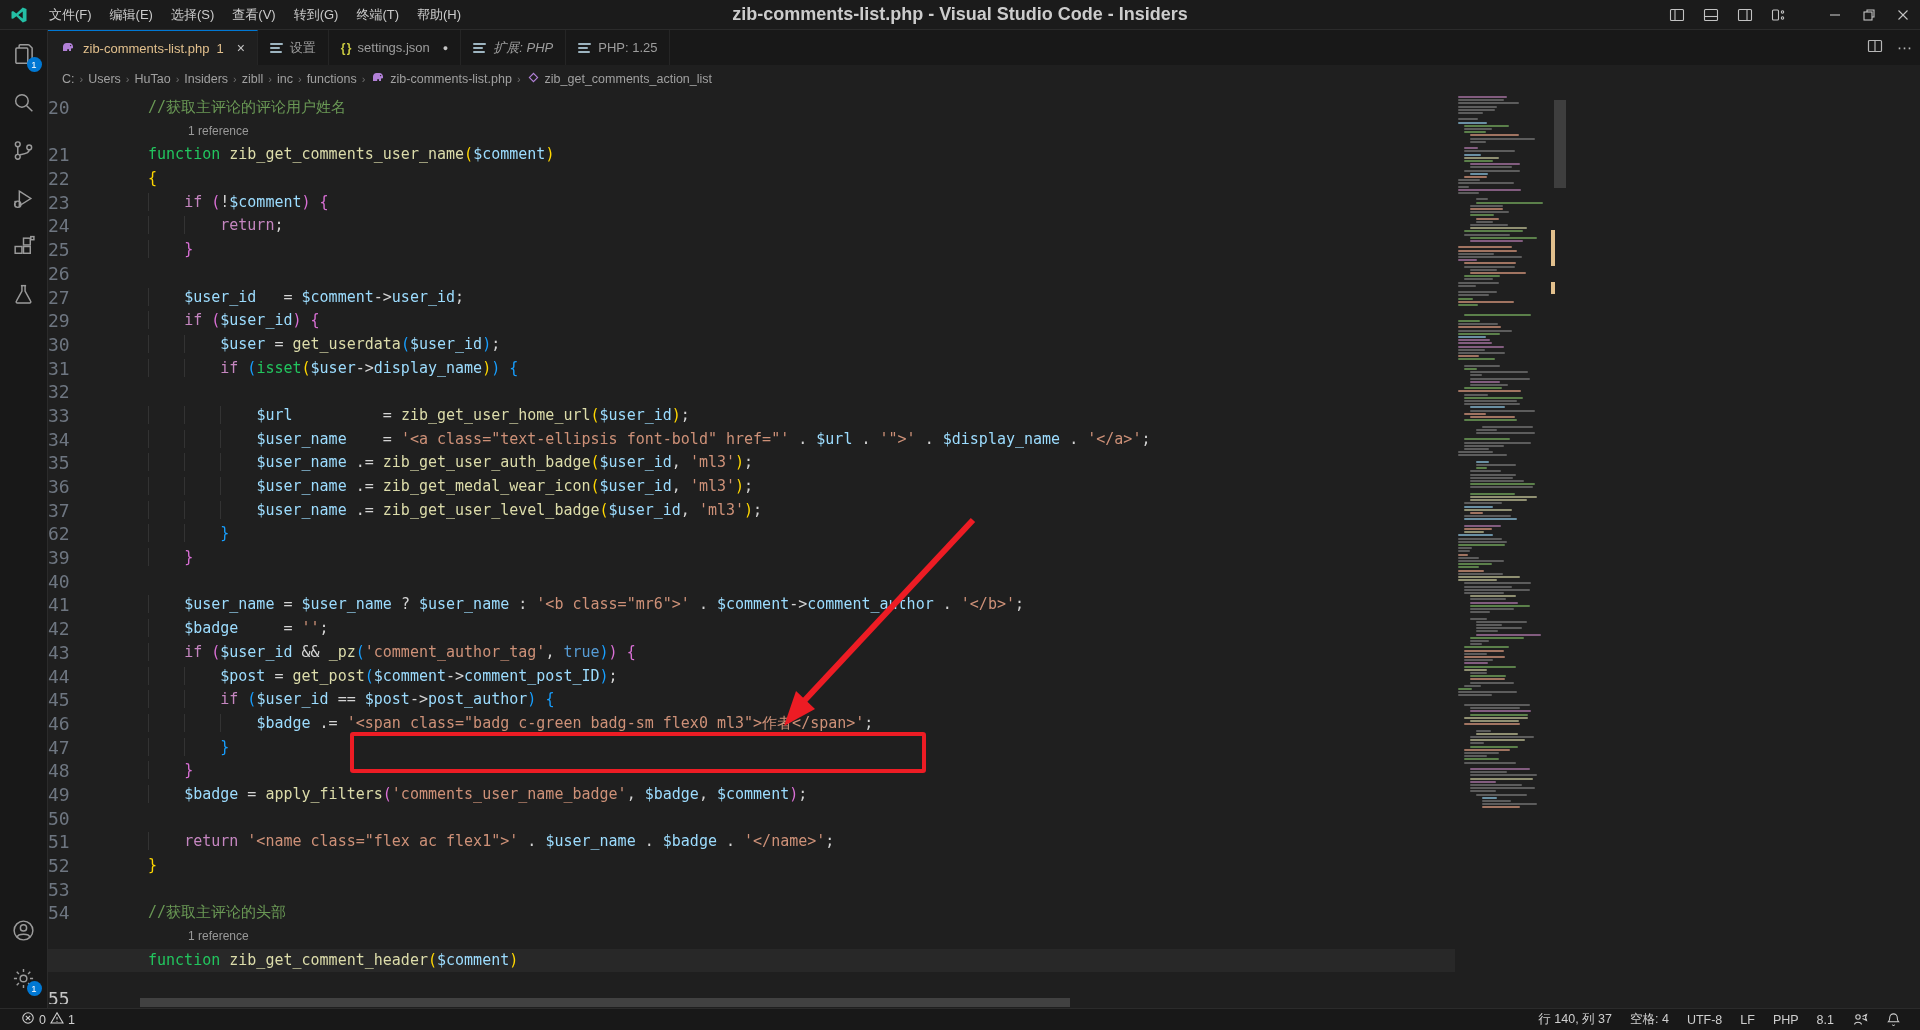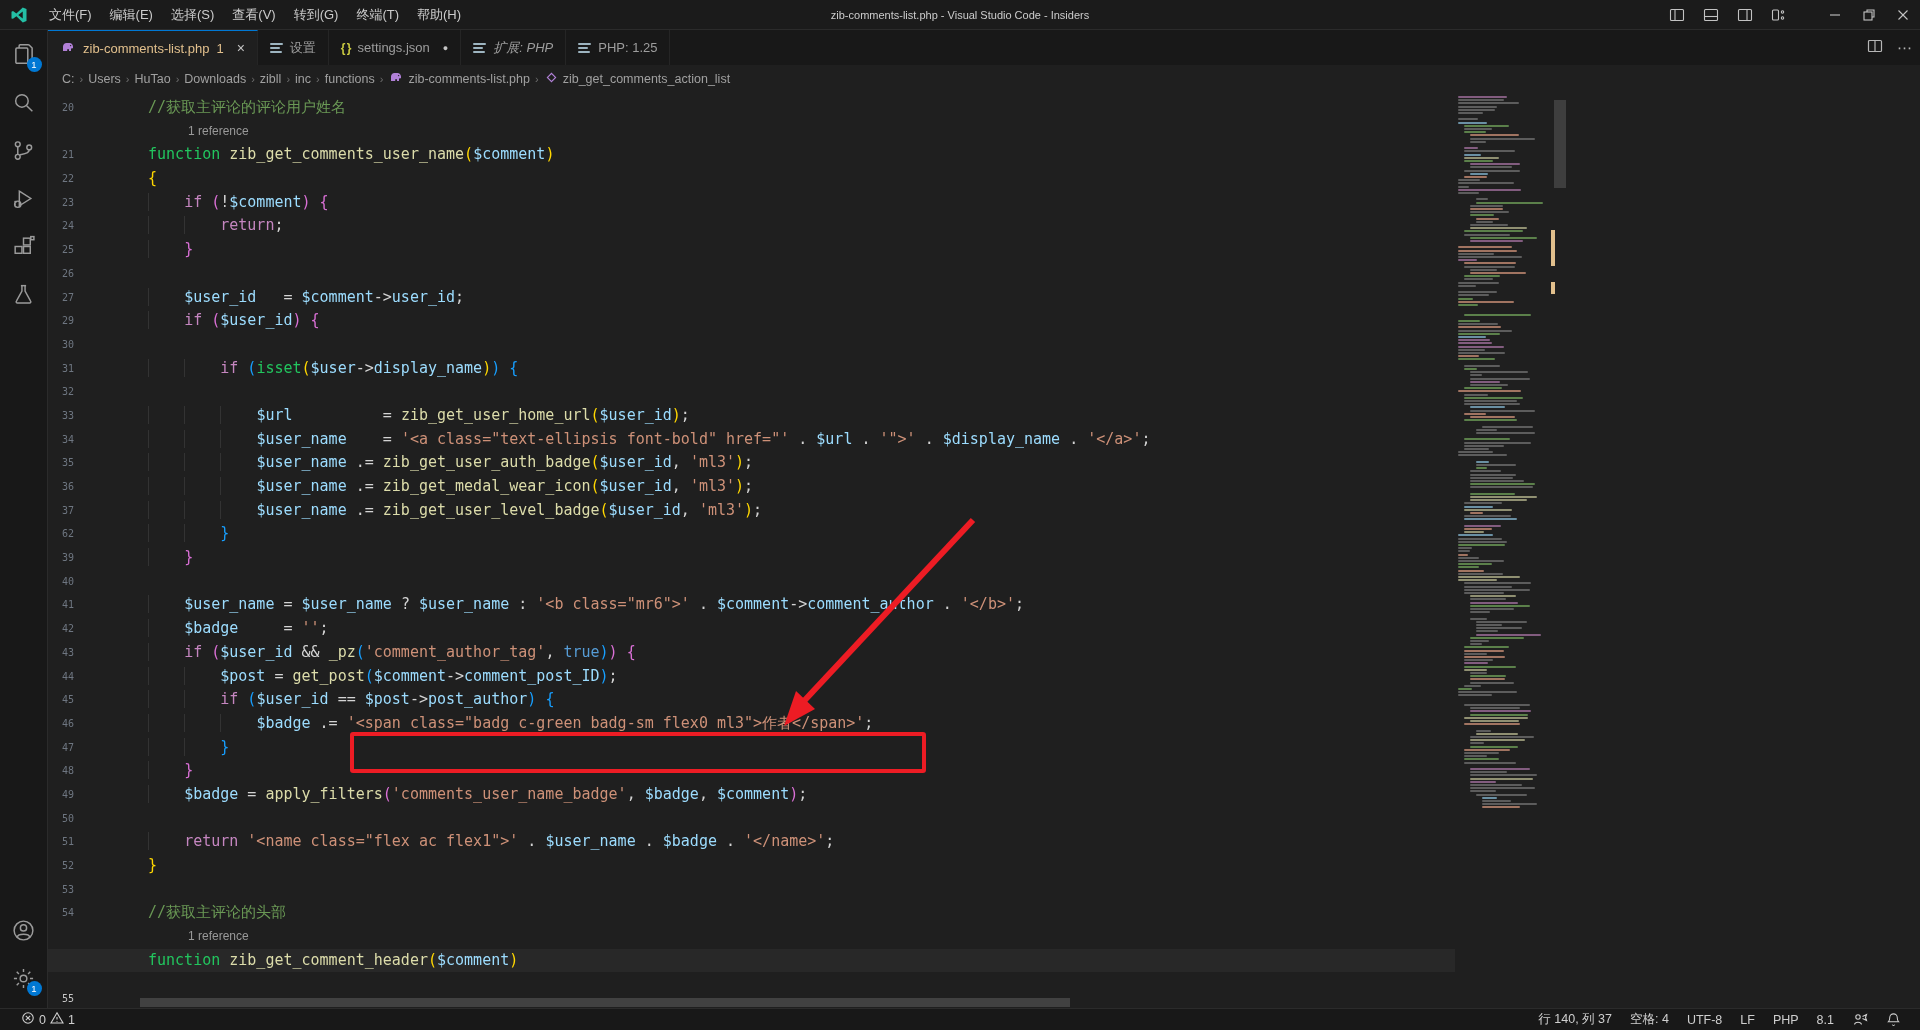--- a/index.html
+++ b/index.html
@@ -8,21 +8,21 @@
   .page { position:relative; width:1920px; height:1030px; }
 
   
   .titlebar { position:absolute; left:0; top:0; width:1920px; height:30px;
     background:#1b1b1b; border-bottom:1px solid #2b2b2b; display:flex; align-items:center;
     color:#cccccc; font-size:13px; z-index:5;}
   .vslogo { width:18px; height:18px; margin:0 12px 0 10px; }
   .menus { display:flex; }
   .menu-item { padding:4px 9px; border-radius:5px; cursor:default; white-space:nowrap; }
   .window-title { position:absolute; left:0; right:0; text-align:center; pointer-events:none;
-    font-size:11px; color:#cccccc; }
+    font-size:18px; color:#cccccc;font-weight:bold; }
   .win-icons { position:absolute; right:0; top:0; height:30px; display:flex; align-items:center; }
   .win-btn { width:34px; height:30px; display:flex; align-items:center; justify-content:center; color:#c3c3c3; }
   .win-btn svg { stroke:#c3c3c3; fill:none; stroke-width:1.1; }
   .win-btn.spacer { width:22px; }
 
   
   .activitybar { position:absolute; left:0; top:30px; width:48px; height:978px;
     background:#181818; border-right:1px solid #2b2b2b; display:flex; flex-direction:column;
     justify-content:space-between; z-index:4; }
   .ab-group { display:flex; flex-direction:column; align-items:center; }
@@ -50,21 +50,21 @@
   .breadcrumb { height:27px; display:flex; align-items:center; padding-left:14px; font-size:12.5px;
     color:#a0a0a0; gap:3px; background:#1f1f1f;}
   .bc-item { display:flex; align-items:center; gap:4px; }
   .bc-sep { color:#6e6e6e; font-size:11px; padding:0 2px;}
 
   
   .code { position:absolute; left:0; top:62px; width:1407px; height:912px; padding-top:4px;
     font-family:"DejaVu Sans Mono", monospace; font-size:15px; overflow:hidden; }
   .row { display:flex; height:23.7px; line-height:23.7px; }
   .row.current { background:rgba(255,255,255,0.045); }
-  .gutter { width:40px; flex:none; text-align:center; color:#6e7681; font-size:10px; }
+  .gutter { width:40px; flex:none; text-align:left; color:#6e7681; font-size:18px; }
   .row.current .gutter { color:#c6c6c6;margin-top:38px; }
   .linebody { padding-left:60px; white-space:pre; color:#d4d4d4; }
   .lensbody { padding-left:100px; font-family:"Liberation Sans",sans-serif; font-size:12px; color:#999999; }
   .seg { white-space:pre; }
   .cm{color:#6A9955} .kw{color:#C586C0} .kb{color:#22c55e} .fn{color:#DCDCAA}
   .vr{color:#9CDCFE} .st{color:#CE9178} .ct{color:#569CD6} .op{color:#d4d4d4}
   .tx{color:#d4d4d4} .b1{color:#FFD700} .b2{color:#DA70D6} .b3{color:#179FFF}
   .in{ box-shadow: inset 1px 0 0 #333333; }
 
   
@@ -263,21 +263,21 @@
         <span class="bc-sep">›</span>
         <span class="bc-item">
           <span>Users</span>
         </span>
         <span class="bc-sep">›</span>
         <span class="bc-item">
           <span>HuTao</span>
         </span>
         <span class="bc-sep">›</span>
         <span class="bc-item">
-          <span>Downloads</span>
+          <span>Insiders</span>
         </span>
         <span class="bc-sep">›</span>
         <span class="bc-item">
           <span>zibll</span>
         </span>
         <span class="bc-sep">›</span>
         <span class="bc-item">
           <span>inc</span>
         </span>
         <span class="bc-sep">›</span>
@@ -336,20 +336,21 @@
         <div class="row">
           <span class="gutter">27</span>
           <span class="linebody"><span class="seg in">    </span><span class="seg vr">$user_id</span><span class="seg tx">   </span><span class="seg op">=</span><span class="seg tx"> </span><span class="seg vr">$comment</span><span class="seg op">-&gt;</span><span class="seg vr">user_id</span><span class="seg tx">;</span></span>
         </div>
         <div class="row">
           <span class="gutter">29</span>
           <span class="linebody"><span class="seg in">    </span><span class="seg kw">if</span><span class="seg tx"> </span><span class="seg b2">(</span><span class="seg vr">$user_id</span><span class="seg b2">)</span><span class="seg tx"> </span><span class="seg b2">{</span></span>
         </div>
         <div class="row">
           <span class="gutter">30</span>
+          <span class="linebody"><span class="seg in">    </span><span class="seg in">    </span><span class="seg vr">$user</span><span class="seg tx"> </span><span class="seg op">=</span><span class="seg tx"> </span><span class="seg fn">get_userdata</span><span class="seg b3">(</span><span class="seg vr">$user_id</span><span class="seg b3">)</span><span class="seg tx">;</span></span>
         </div>
         <div class="row">
           <span class="gutter">31</span>
           <span class="linebody"><span class="seg in">    </span><span class="seg in">    </span><span class="seg kw">if</span><span class="seg tx"> </span><span class="seg b3">(</span><span class="seg kb">isset</span><span class="seg b1">(</span><span class="seg vr">$user</span><span class="seg op">-&gt;</span><span class="seg vr">display_name</span><span class="seg b1">)</span><span class="seg b3">)</span><span class="seg tx"> </span><span class="seg b3">{</span></span>
         </div>
         <div class="row">
           <span class="gutter">32</span>
         </div>
         <div class="row">
           <span class="gutter">33</span>

